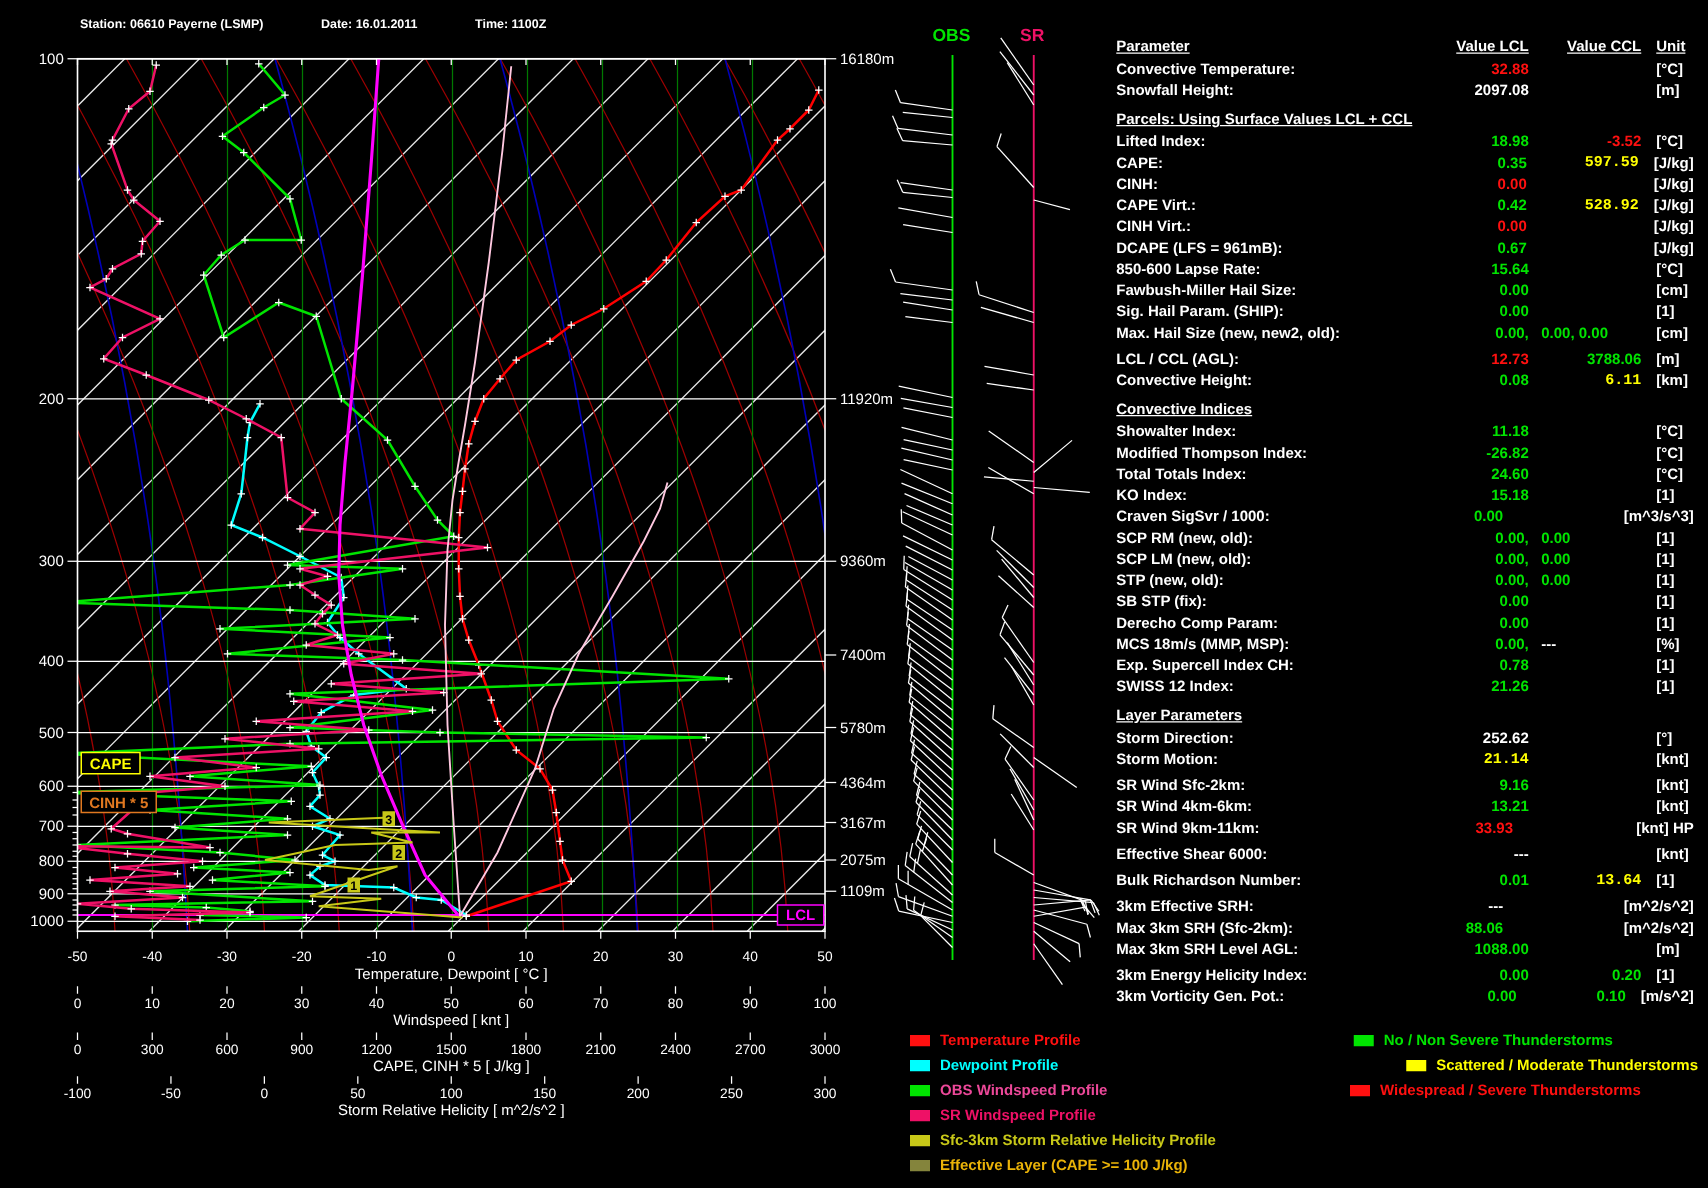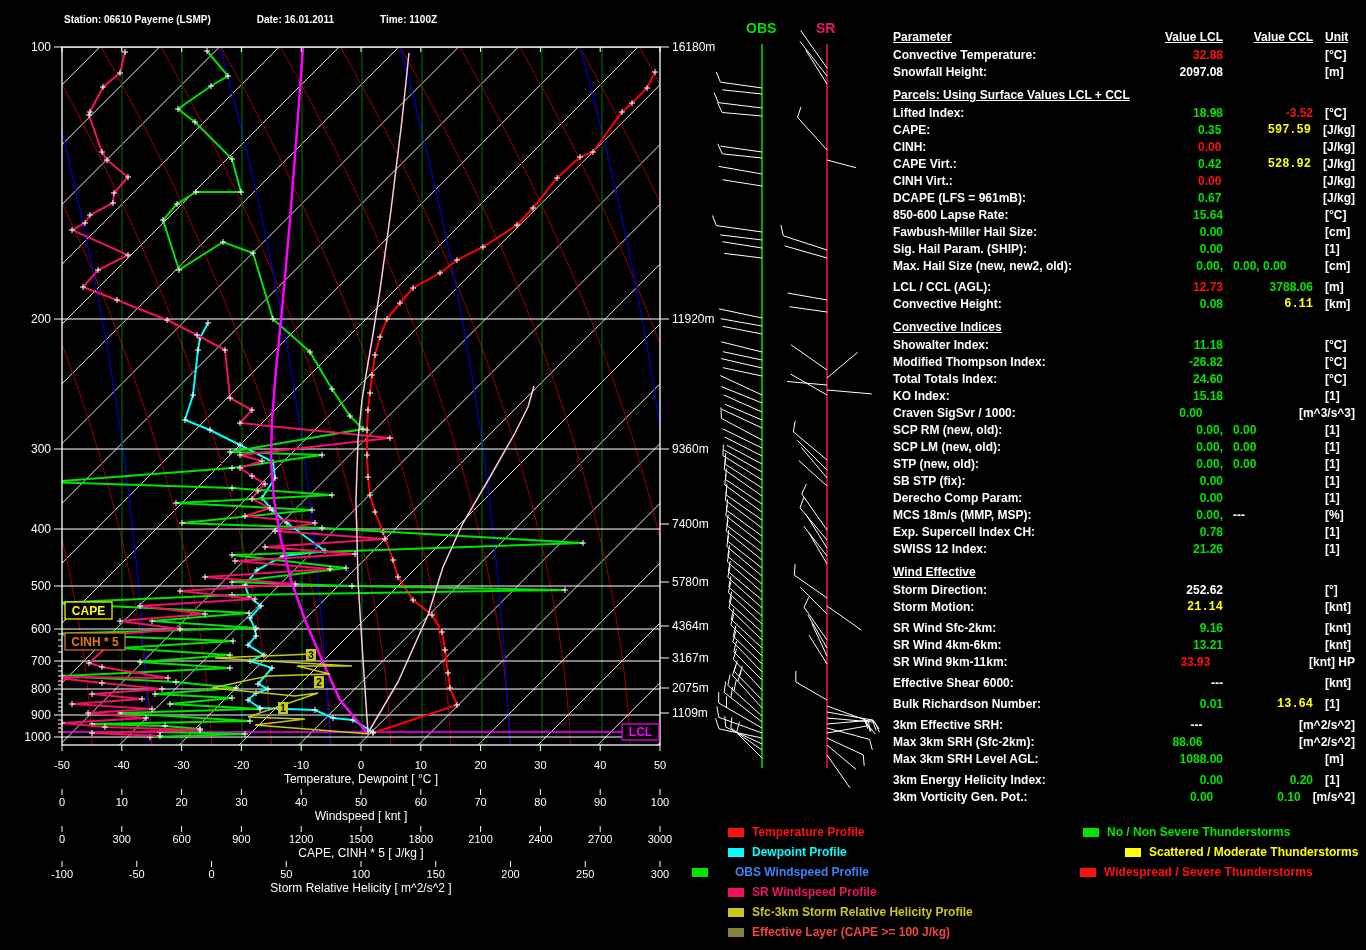--- a/index.html
+++ b/index.html
@@ -838,21 +838,21 @@
           <span class="v1 cg">0.78</span>
           <span class="v2 cw"></span>
           <span class="unit cw">[1]</span>
         </div>
         <div class="prow">
           <span class="lbl cw">SWISS 12 Index:</span>
           <span class="v1 cg">21.26</span>
           <span class="v2 cw"></span>
           <span class="unit cw">[1]</span>
         </div>
-        <div class="psection">Wind Effective</div>
+        <div class="psection">Layer Parameters</div>
         <div class="prow">
           <span class="lbl cw">Storm Direction:</span>
           <span class="v1 cw">252.62</span>
           <span class="v2 cw"></span>
           <span class="unit cw">[°]</span>
         </div>
         <div class="prow">
           <span class="lbl cw">Storm Motion:</span>
           <span class="v1 cy">21.14</span>
           <span class="v2 cw"></span>
@@ -923,33 +923,33 @@
 
   <div id="legend-area">
       <div class="legend-item" style="left: 728px; top: 825px; color: rgb(255, 16, 16);">
         <span class="sw" style="background: rgb(255, 16, 16);"></span>
         <span>Temperature Profile</span>
       </div>
       <div class="legend-item" style="left: 728px; top: 845px; color: rgb(0, 255, 255);">
         <span class="sw" style="background: rgb(0, 255, 255);"></span>
         <span>Dewpoint Profile</span>
       </div>
-      <div class="legend-item" style="left: 692px; top: 865px; color: #3b82f6; gap: 19px;">
+      <div class="legend-item" style="left: 728px; top: 865px; color: #ec4899;">
         <span class="sw" style="background: rgb(0, 228, 0);"></span>
         <span>OBS Windspeed Profile</span>
       </div>
       <div class="legend-item" style="left: 728px; top: 885px; color: rgb(238, 17, 102);">
         <span class="sw" style="background: rgb(238, 17, 102);"></span>
         <span>SR Windspeed Profile</span>
       </div>
       <div class="legend-item" style="left: 728px; top: 905px; color: rgb(200, 200, 24);">
         <span class="sw" style="background: rgb(200, 200, 24);"></span>
         <span>Sfc-3km Storm Relative Helicity Profile</span>
       </div>
-      <div class="legend-item" style="left: 728px; top: 925px; color: #ef4444;">
+      <div class="legend-item" style="left: 728px; top: 925px; color: #eab308;">
         <span class="sw" style="background: rgb(132, 132, 60);"></span>
         <span>Effective Layer (CAPE &gt;= 100 J/kg)</span>
       </div>
       <div class="legend-item" style="left: 1083px; top: 825px; color: rgb(0, 228, 0);">
         <span class="sw" style="background: rgb(0, 228, 0);"></span>
         <span>No / Non Severe Thunderstorms</span>
       </div>
       <div class="legend-item" style="left: 1080px; top: 845px; color: rgb(255, 255, 0); padding-left: 45px;">
         <span class="sw" style="background: rgb(255, 255, 0);"></span>
         <span>Scattered / Moderate Thunderstorms</span>

